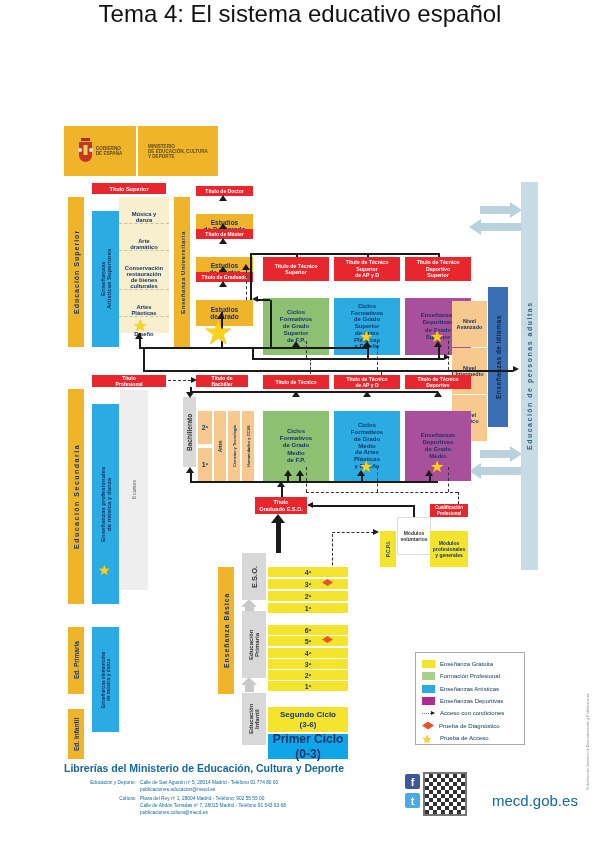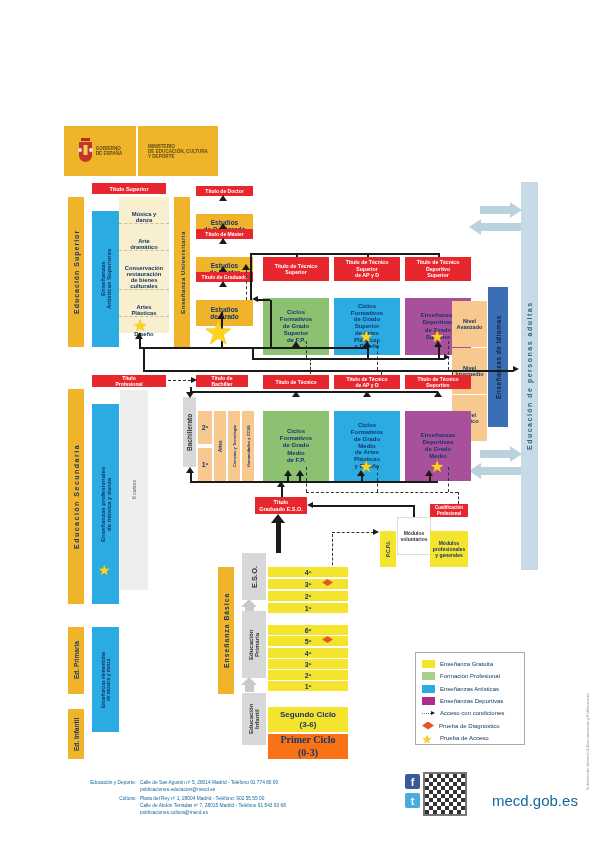--- a/index.html
+++ b/index.html
@@ -39,20 +39,21 @@
   .sw{width:13px;height:8px;flex:none;}
   .sw-y{background:#f4e42e;} .sw-g{background:#a9cf8c;} .sw-c{background:#2aabe2;} .sw-m{background:#b02a8f;}
   .blue-txt{color:#15679e;}
   .cell{border-bottom:1px dashed #cbbf96;display:flex;align-items:center;justify-content:center;text-align:center;}
 </style>
 </head>
 <body>
 
 <div class="canvas">
 
+  <div class="abs" style="left:0;top:66;width:600px;text-align:center;font-size:24px;color:#111;">Tema 4: El sistema educativo español</div>
 
   <div class="abs" style="left:64px;top:126px;width:154px;height:50px;display:flex;">
     <div class="gold flexc" style="width:72px;height:50px;gap:3px;">
       <svg width="15" height="26" viewBox="0 0 15 26">
         <rect x="3" y="0" width="9" height="3" fill="#b03020"></rect>
         <path d="M1 4 h13 v14 a6.5 6.5 0 0 1 -6.5 6 a6.5 6.5 0 0 1 -6.5 -6 z" fill="#c8342a"></path>
         <rect x="5.5" y="7" width="4" height="10" fill="#f2d54a"></rect>
         <circle cx="2" cy="12" r="2" fill="#e6e6e6"></circle>
         <circle cx="13" cy="12" r="2" fill="#e6e6e6"></circle>
       </svg>
@@ -293,21 +294,21 @@
   <div class="abs bright flexc navy" style="left:268px;top:667px;width:80px;height:10px;font-size:7px;">1º</div>
   <i class="abs diam" style="left:322px;top:636px;width:11px;height:7px;"></i>
 
   <i class="abs gau" style="left:241px;top:677px;"></i>
   <div class="abs" style="left:245px;top:684px;width:9px;height:8px;background:#c9c9c9;"></div>
 
   <div class="abs grayb vt flexc pl" style="left:242px;top:693px;width:24px;height:52px;font-size:6px;font-weight:bold;color:#333;">Educación
 Infantil</div>
   <div class="abs bright flexc navy pl" style="left:268px;top:693px;width:80px;height:25px;font-size:8px;line-height:1.25;">Segundo Ciclo
 (3-6)</div>
-  <div class="abs flexc navy pl" style="left:268px;top:720px;width:80px;height:25px;background:#f97316;font-size:10px;line-height:1.25;font-family:Liberation Serif, serif;">Primer Ciclo
+  <div class="abs flexc navy pl" style="left:268px;top:720px;width:80px;height:25px;background:#0ea5e9;font-size:12px;line-height:1.25;">Primer Ciclo
 (0-3)</div>
 
   <div class="abs gold vt flexc navy" style="left:68px;top:613px;width:16px;height:67px;font-size:6.5px;">Ed. Primaria</div>
   <div class="abs cyan vt flexc navy pl" style="left:92px;top:613px;width:27px;height:105px;font-size:4.8px;">Enseñanzas elementales
 de música y danza</div>
   <div class="abs gold vt flexc navy" style="left:68px;top:695px;width:16px;height:50px;font-size:6.5px;">Ed. Infantil</div>
 
   <div class="abs" style="left:415px;top:652px;width:110px;height:93px;border:1px solid #aaa;background:#fff;padding:5px 5px 0 6px;box-sizing:border-box;display:flex;flex-direction:column;justify-content:space-around;">
     <div class="legend-row">
         <i class="sw sw-y"></i>
@@ -337,20 +338,21 @@
         <span class="lab">Prueba de Diagnóstico</span>
       </div>
     <div class="legend-row">
         <i class="sw star" style="background:none;font-size:11px;">★</i>
         <span class="lab">Prueba de Acceso</span>
       </div>
   </div>
 
   <div class="abs vt" style="left:586px;top:595px;width:8px;height:195px;font-size:3.8px;color:#888;">Subdirección General de Documentación y Publicaciones</div>
 
+  <div class="abs blue-txt" style="left:64px;top:762px;width:340px;font-size:10.5px;font-weight:bold;">Librerías del Ministerio de Educación, Cultura y Deporte</div>
   <div class="abs blue-txt" style="left:64px;top:780px;width:72px;font-size:4.8px;text-align:right;">Educación y Deporte:</div>
   <div class="abs blue-txt" style="left:140px;top:780px;font-size:4.8px;">Calle de San Agustín nº 5, 28014 Madrid - Teléfono 91 774 80 00</div>
   <div class="abs blue-txt" style="left:140px;top:787px;font-size:4.8px;">publicaciones.educacion@mecd.es</div>
   <div class="abs blue-txt" style="left:64px;top:796px;width:72px;font-size:4.8px;text-align:right;">Cultura:</div>
   <div class="abs blue-txt" style="left:140px;top:796px;font-size:4.8px;">Plaza del Rey nº 1, 28004 Madrid - Teléfono: 902 55 55 00</div>
   <div class="abs blue-txt" style="left:140px;top:803px;font-size:4.8px;">Calle de Abdón Terradas nº 7, 28015 Madrid - Teléfono 91 543 93 68</div>
   <div class="abs blue-txt" style="left:140px;top:810px;font-size:4.8px;">publicaciones.cultura@mecd.es</div>
 
   <div class="abs flexc" style="left:405px;top:774px;width:15px;height:15px;background:#3b5998;border-radius:2px;color:#fff;font-weight:bold;font-size:11px;">f</div>
   <div class="abs flexc" style="left:405px;top:793px;width:15px;height:15px;background:#4aabe3;border-radius:2px;color:#fff;font-weight:bold;font-size:11px;">t</div>

